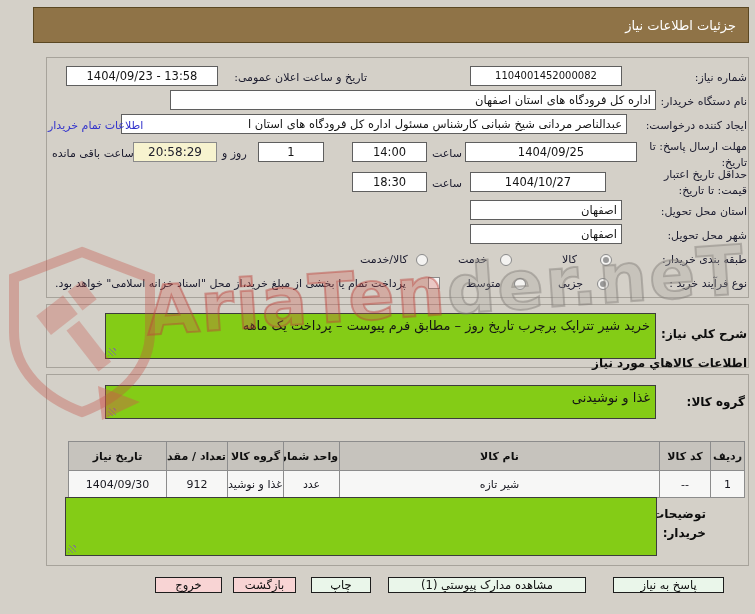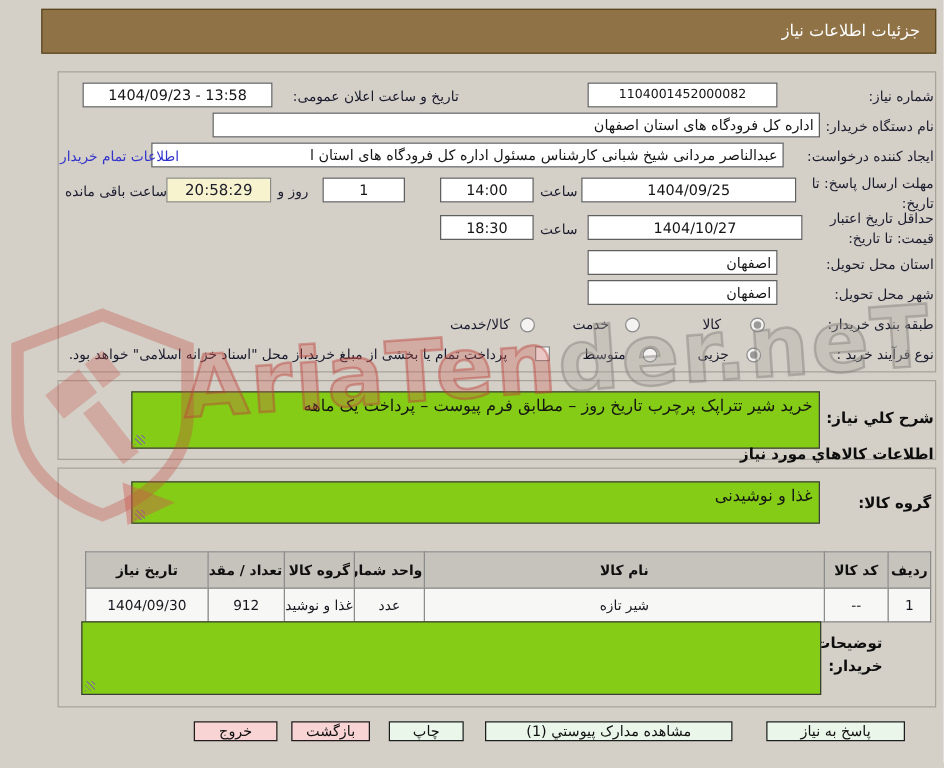--- a/index.html
+++ b/index.html
@@ -102,21 +102,21 @@
   <div class="lbl2" style="right:8px;top:139px;width:120px;">مهلت ارسال پاسخ: تا تاریخ:</div>
   <div class="field center" style="left:454px;top:142px;width:172px;margin-left:11px;">1404/09/25</div>
   <div class="lbl" style="left:432px;top:147px;">ساعت</div>
   <div class="field center" style="left:352px;top:142px;width:75px;">14:00</div>
   <div class="field center" style="left:258px;top:142px;width:66px;">1</div>
   <div class="lbl" style="left:222px;top:147px;">روز و</div>
   <div class="countdown" style="left:133px;top:142px;width:84px;">20:58:29</div>
   <div class="lbl" style="left:52px;top:147px;">ساعت باقی مانده</div>
 
   <div class="lbl2" style="right:8px;top:167px;width:102px;">حداقل تاریخ اعتبار قیمت: تا تاریخ:</div>
-  <div class="field center" style="left:470px;top:172px;width:172px;">1404/10/27</div>
+  <div class="field center" style="left:470px;top:172px;width:136px;">1404/10/27</div>
   <div class="lbl" style="left:432px;top:177px;">ساعت</div>
   <div class="field center" style="left:352px;top:172px;width:75px;">18:30</div>
 
   <div class="lbl" style="right:8px;top:205px;">استان محل تحویل:</div>
   <div class="field" style="left:470px;top:200px;width:152px;">اصفهان</div>
   <div class="lbl" style="right:8px;top:229px;">شهر محل تحویل:</div>
   <div class="field" style="left:470px;top:224px;width:152px;">اصفهان</div>
 
   <div class="lbl" style="right:8px;top:253px;">طبقه بندی خریدار:</div>
   <span class="radio sel" style="left:600px;top:254px;"></span>

